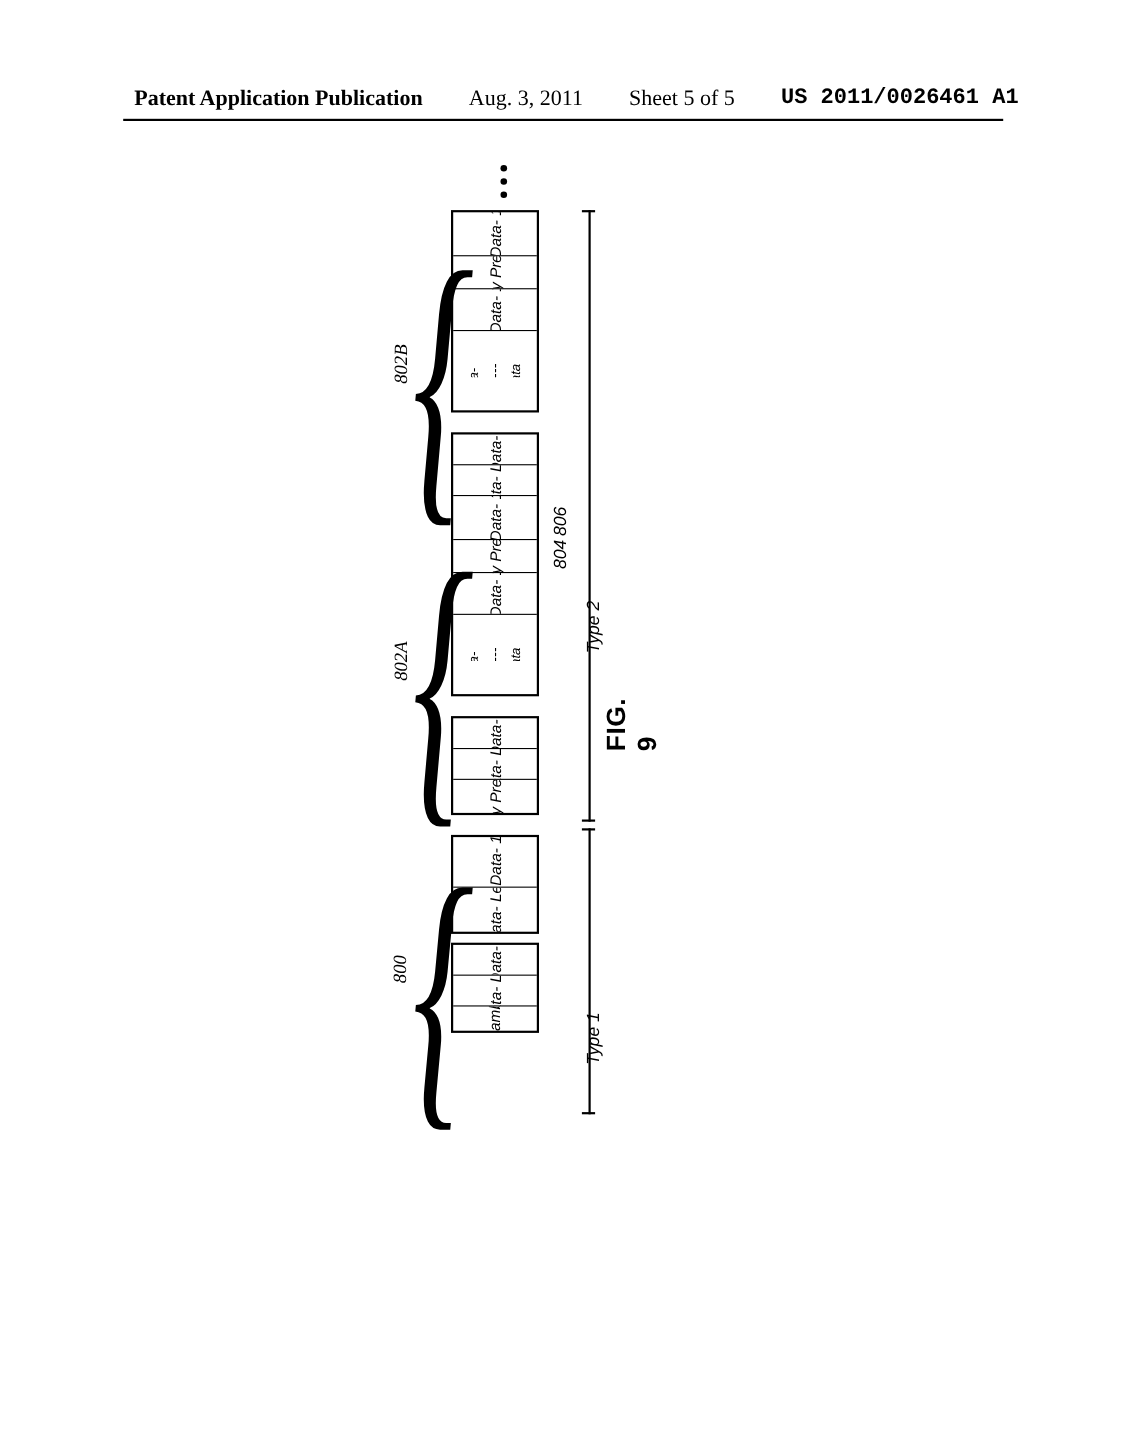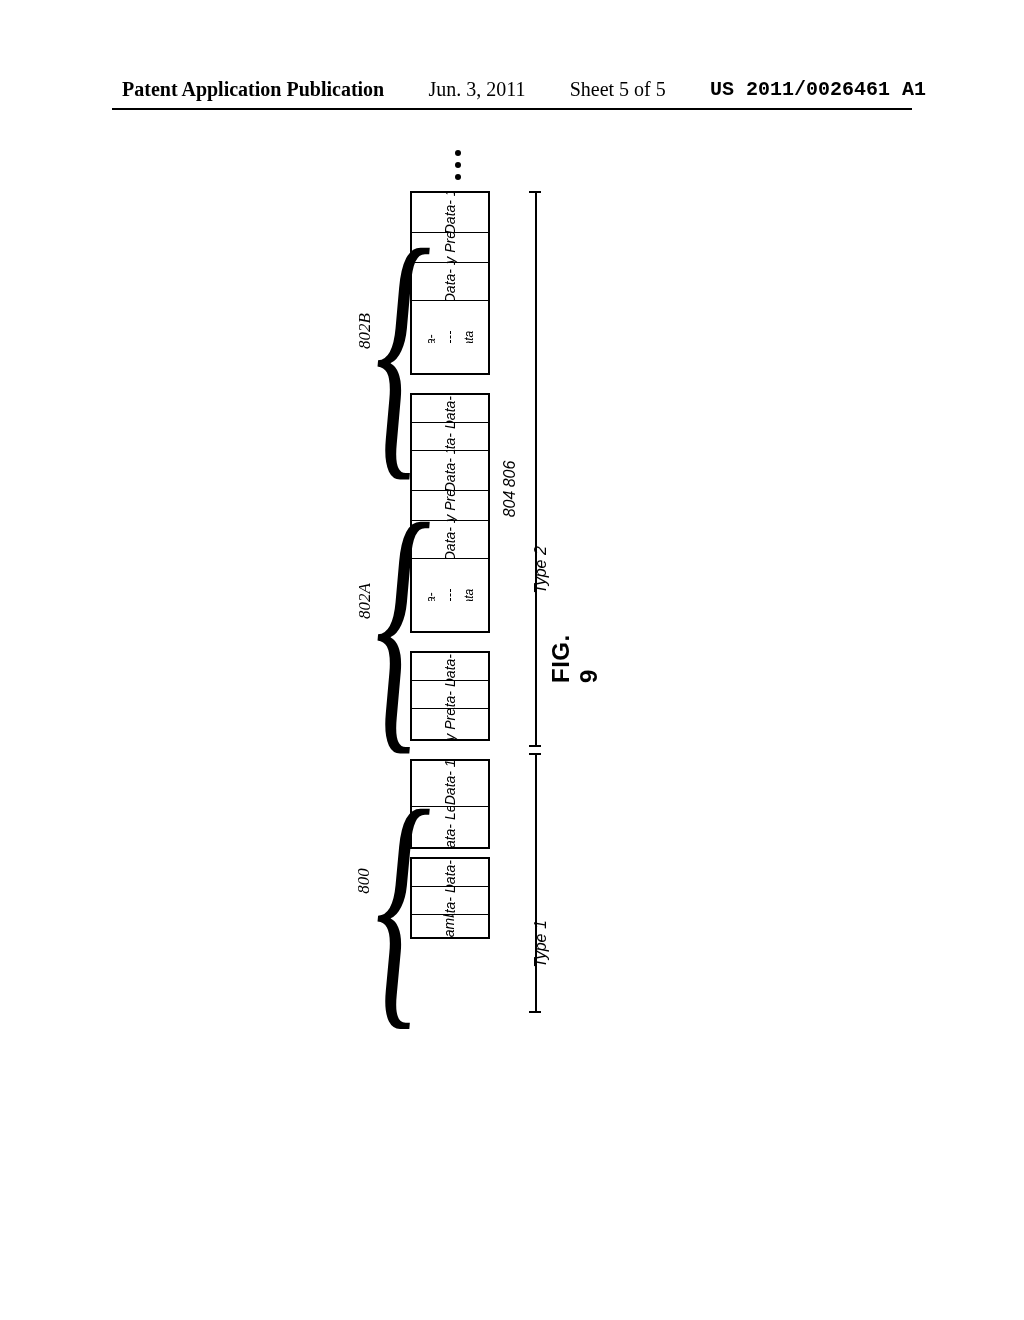--- a/index.html
+++ b/index.html
@@ -184,21 +184,21 @@
     font-family: Arial, sans-serif;
   }
 
 </style>
 </head>
 <body>
 <div class="page">
 
 <div class="header">
   <span class="pub">Patent Application Publication</span>
-  <span class="date">Jun. 3, 2011</span>
+  <span class="date">Aug. 3, 2011</span>
   <span class="sheet">Sheet 5 of 5</span>
   <span class="docnum">US 2011/0026461 A1</span>
 </div>
 <div class="hr"></div>
 
 <div class="fig-host">
 
   <div class="ellipsis">
     <div class="dot"></div>
         <div class="dot"></div>

